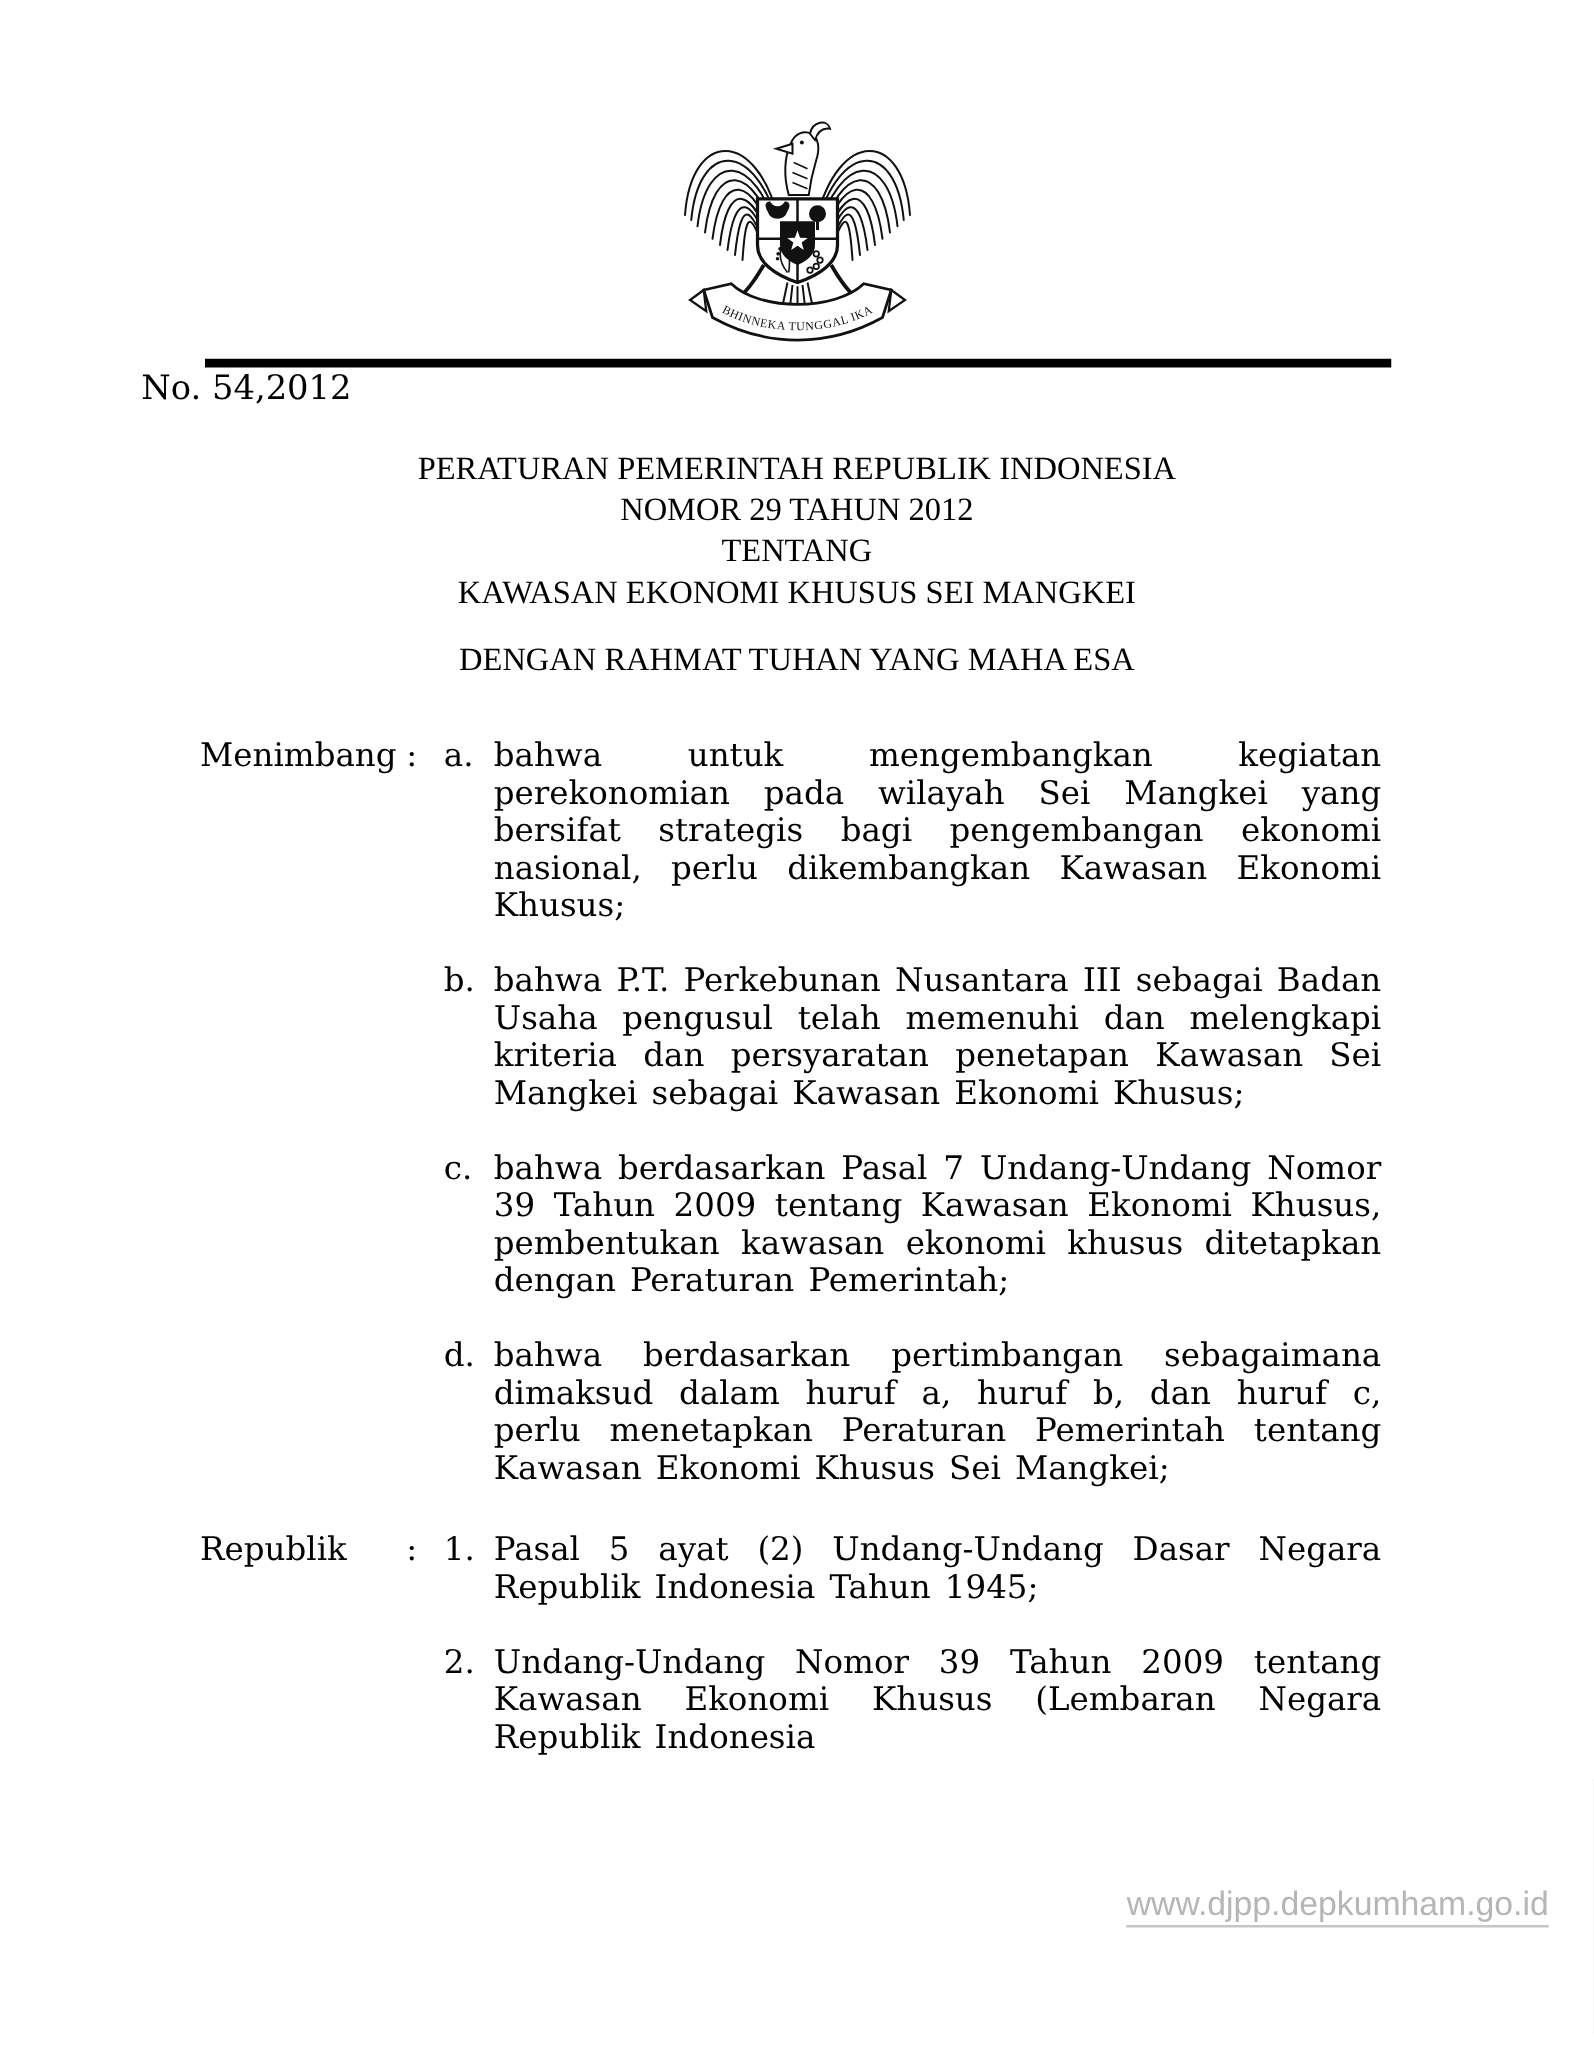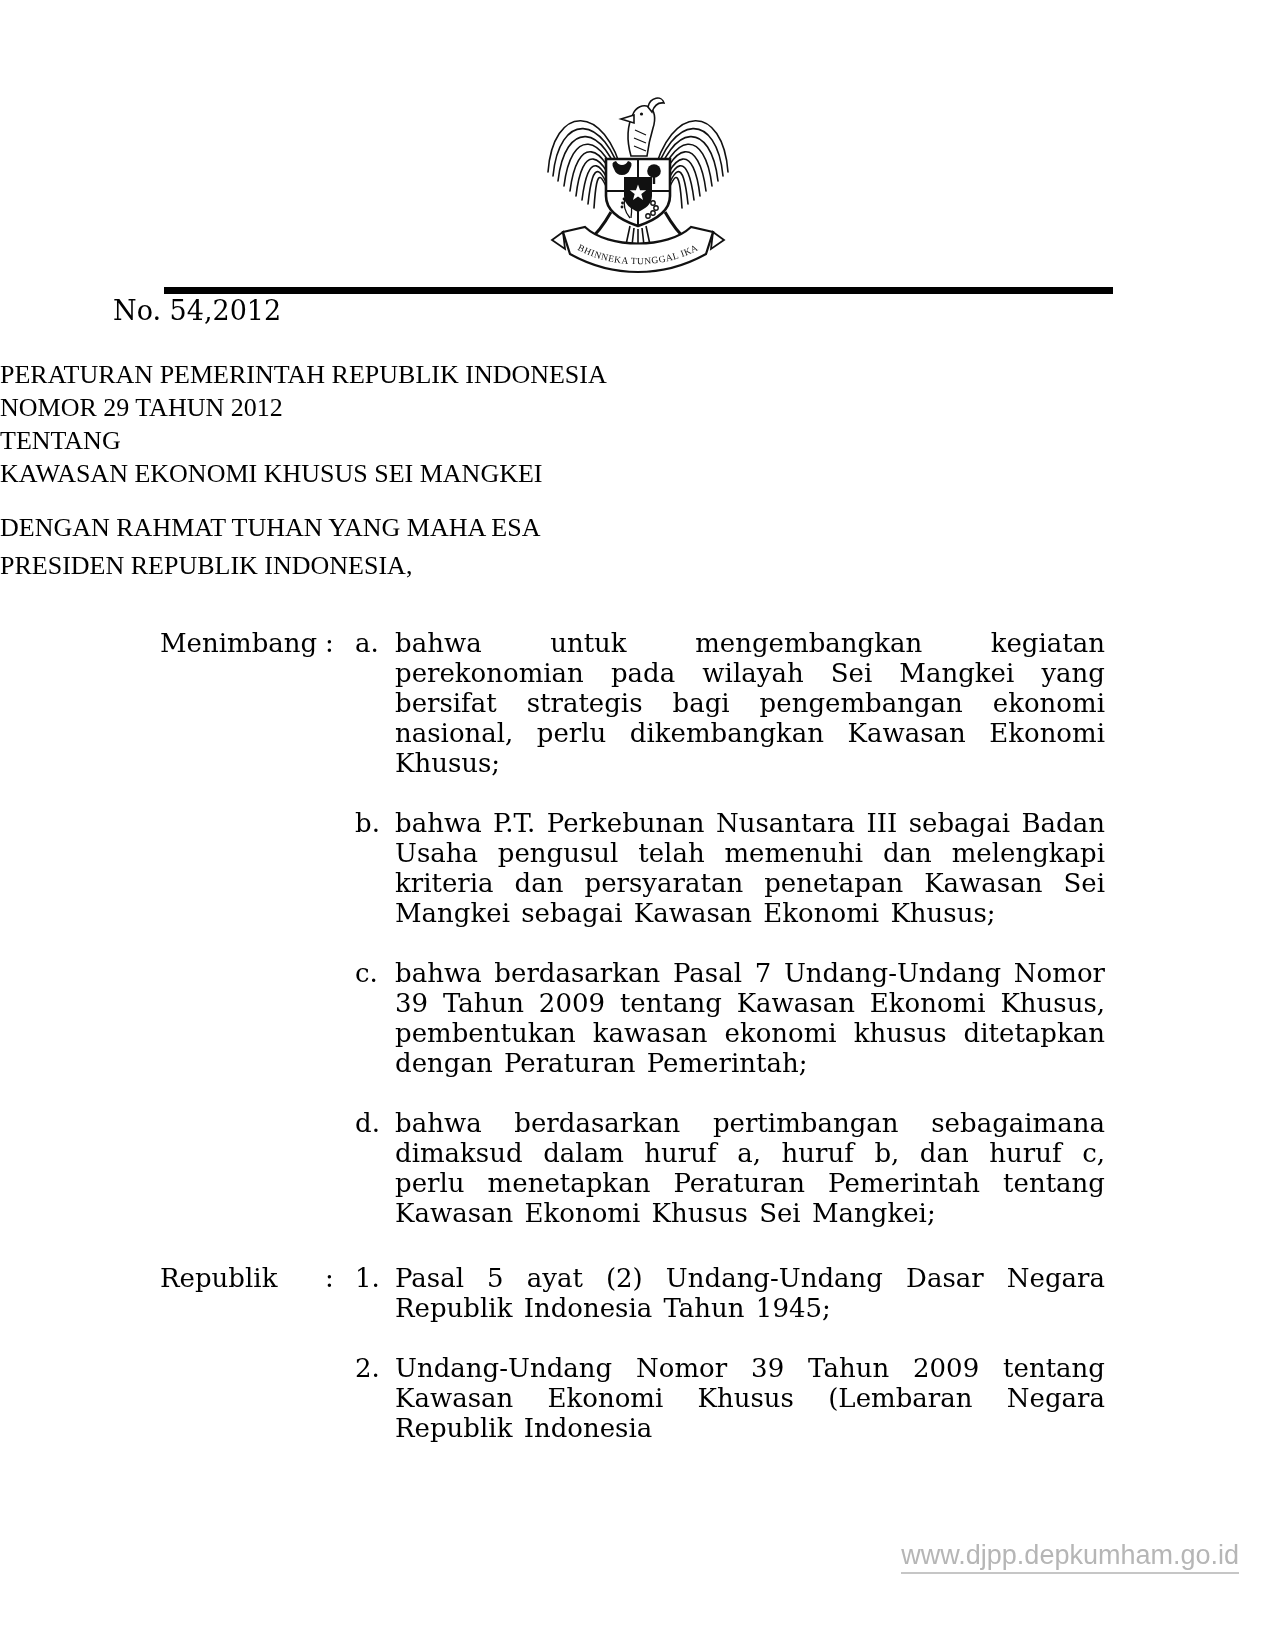--- a/index.html
+++ b/index.html
@@ -31,20 +31,21 @@
     background:#000;
   }
   .issue-no{
     margin-left:113px;
     font-size:27px;
     line-height:34px;
     font-family:"DejaVu Serif",serif;
   }
   .doc-headings{
     margin-top:30px;
+    text-align:center;
     font-size:26px;
     line-height:33px;
   }
   .doc-headings .invocation{margin-top:20px;line-height:36px;}
   .doc-headings .authority{margin-top:2px;line-height:36px;}
   .clauses{
     margin-top:44px;
     padding-left:160px;
     padding-right:170px;
     font-family:"DejaVu Serif",serif;
@@ -55,21 +56,21 @@
   .clause-label{width:165px;flex:none;}
   .clause-colon{width:30px;flex:none;}
   .clause-items{flex:1;min-width:0;}
   .clause-item{display:flex;margin-bottom:30px;}
   .clause-item:last-child{margin-bottom:0;}
   .item-marker{width:40px;flex:none;}
   .item-text{flex:1;text-align:justify;word-spacing:3px;}
   .row-mengingat{margin-top:35px;}
   .watermark{
     position:absolute;
-    top:1540px;
+    top:1508px;
     right:36px;
     font-family:"Liberation Sans",sans-serif;
     font-size:27px;
     color:#b6b6b6;
     text-decoration:none;
     border-bottom:2px solid #c6c6c6;
     padding-bottom:1px;
     cursor:pointer;
   }
 </style>
@@ -171,21 +172,20 @@
   <div class="title-rule"></div>
 
   <div class="issue-no">No. 54,2012</div>
 
   <div class="doc-headings">
     <div>PERATURAN PEMERINTAH REPUBLIK INDONESIA</div>
     <div>NOMOR 29 TAHUN 2012</div>
     <div>TENTANG</div>
     <div>KAWASAN EKONOMI KHUSUS SEI MANGKEI</div>
     <div class="invocation">DENGAN RAHMAT TUHAN YANG MAHA ESA</div>
-    <div class="authority">PRESIDEN REPUBLIK INDONESIA,</div>
   </div>
 
   <div class="clauses">
 
     <div class="clause-row">
       <div class="clause-label">Menimbang</div>
       <div class="clause-colon">:</div>
       <div class="clause-items">
         <div class="clause-item">
           <div class="item-marker">a.</div>

